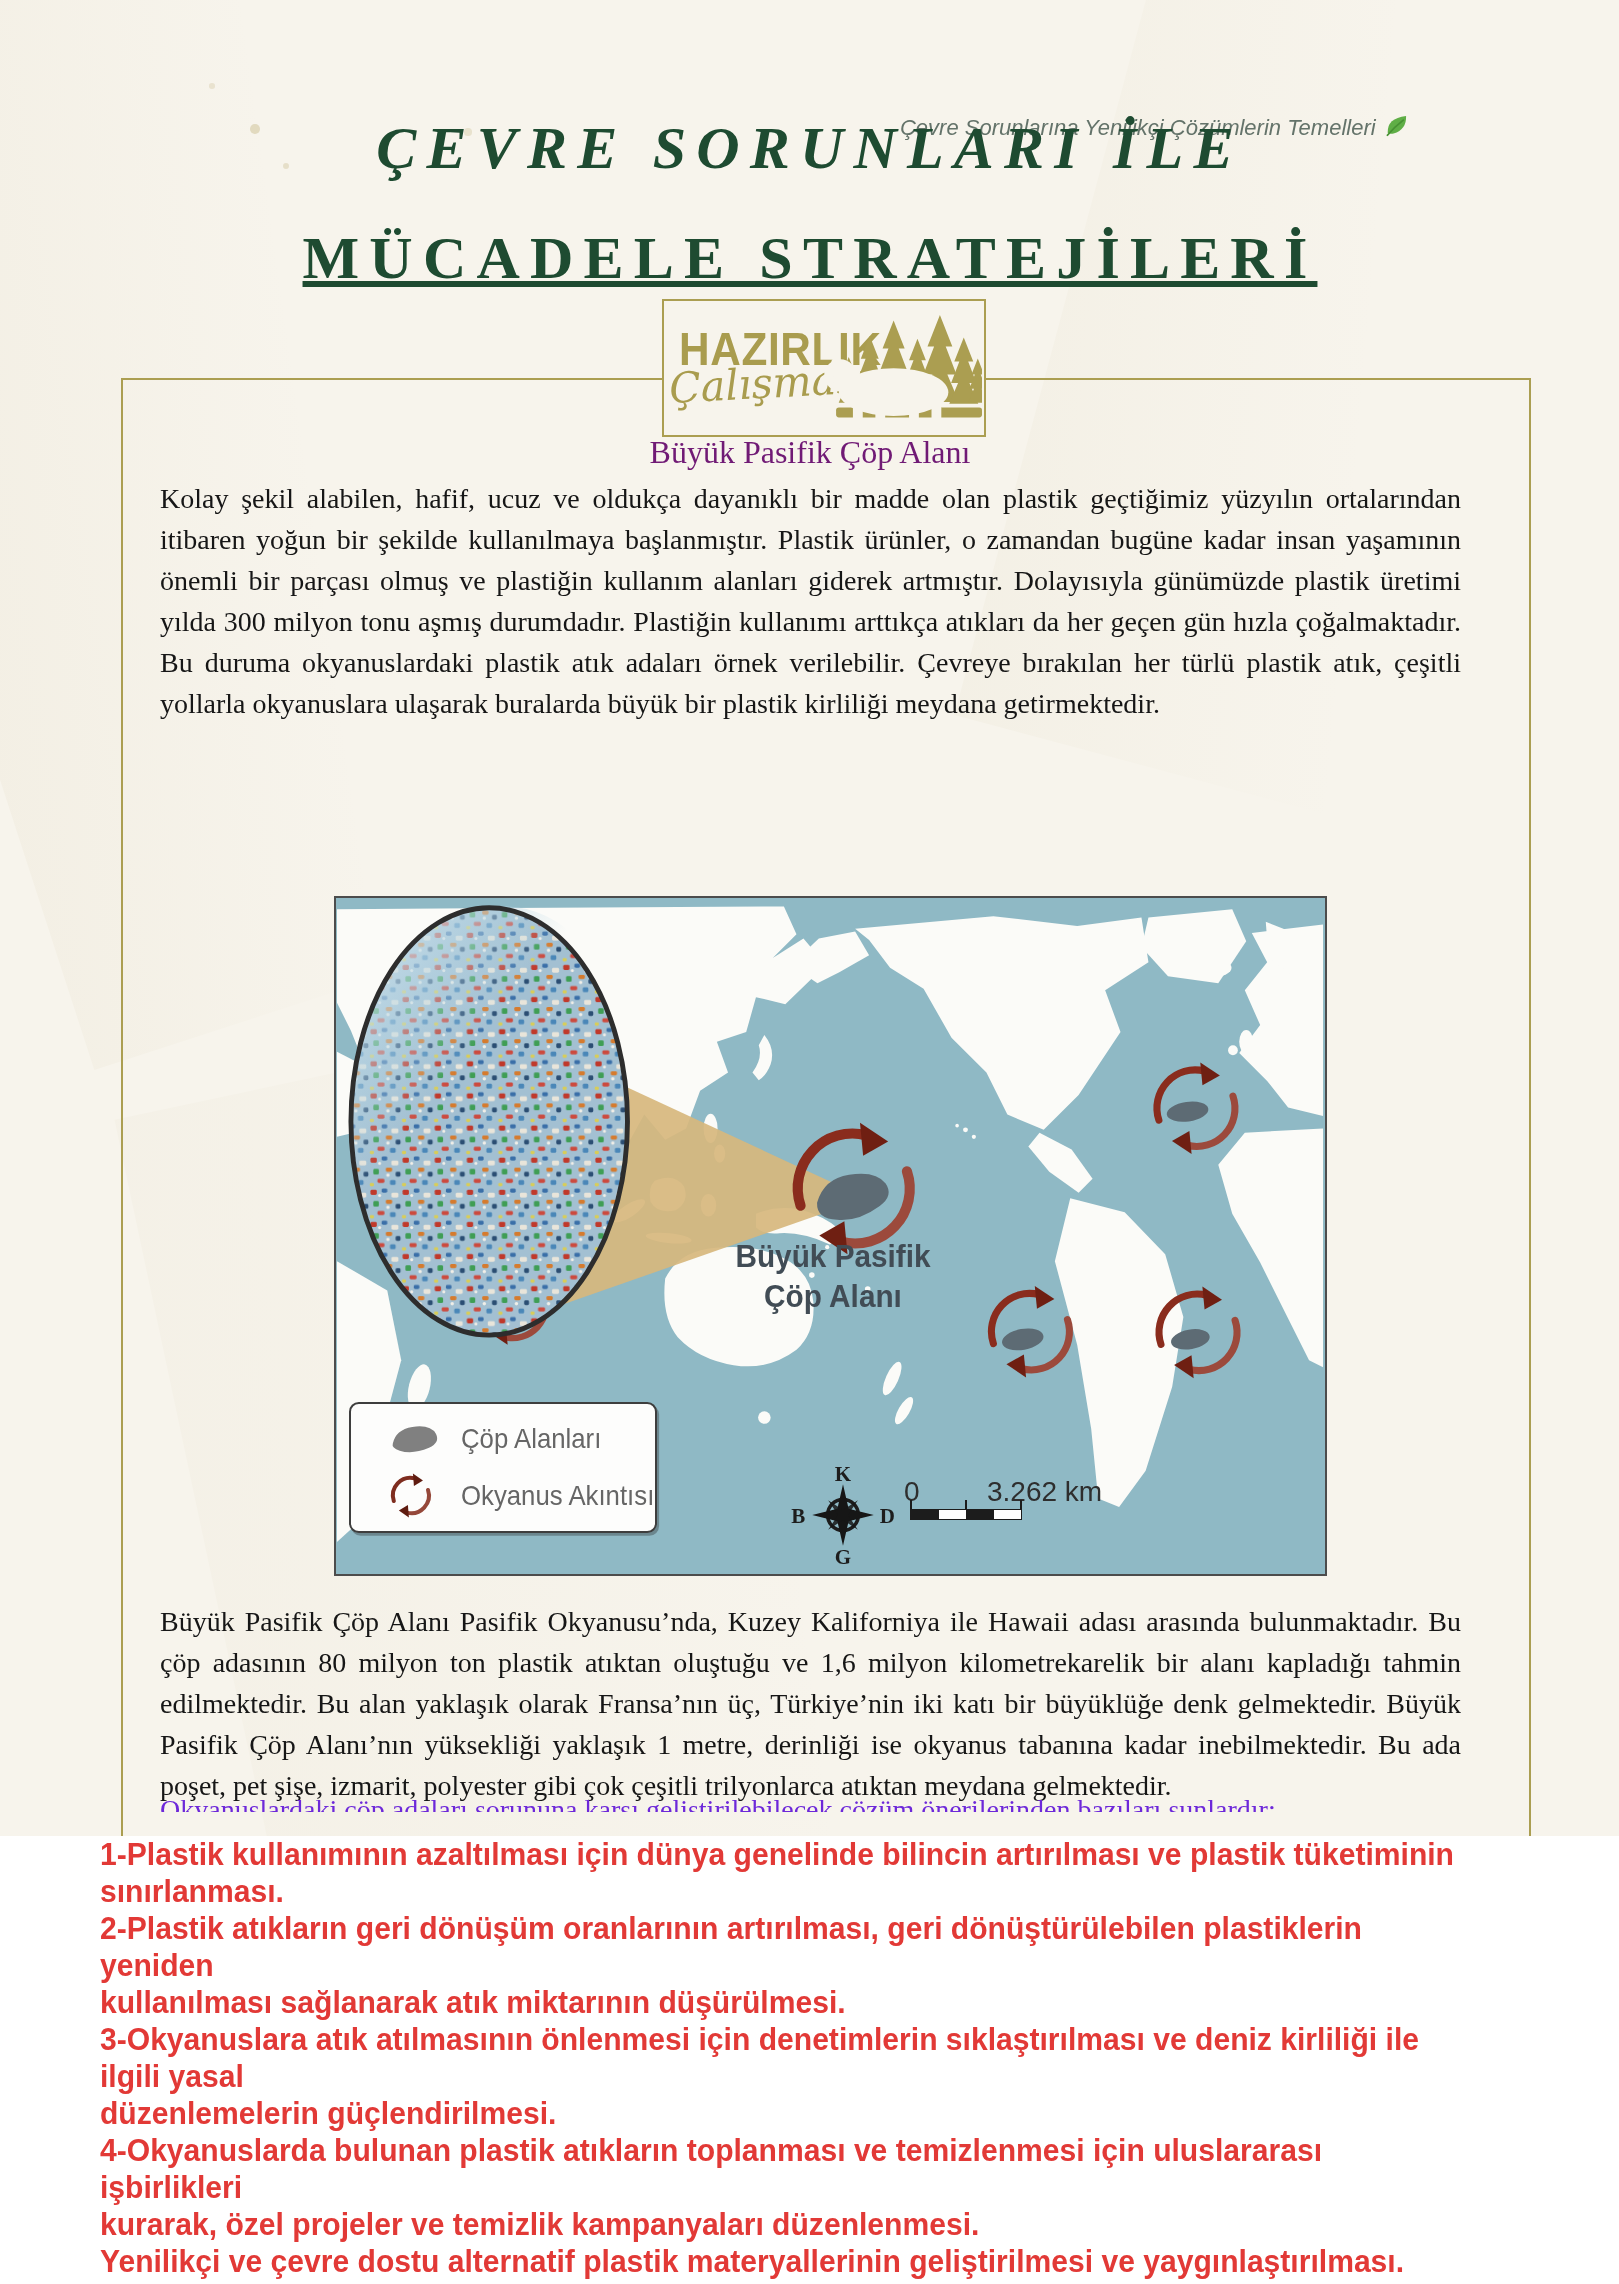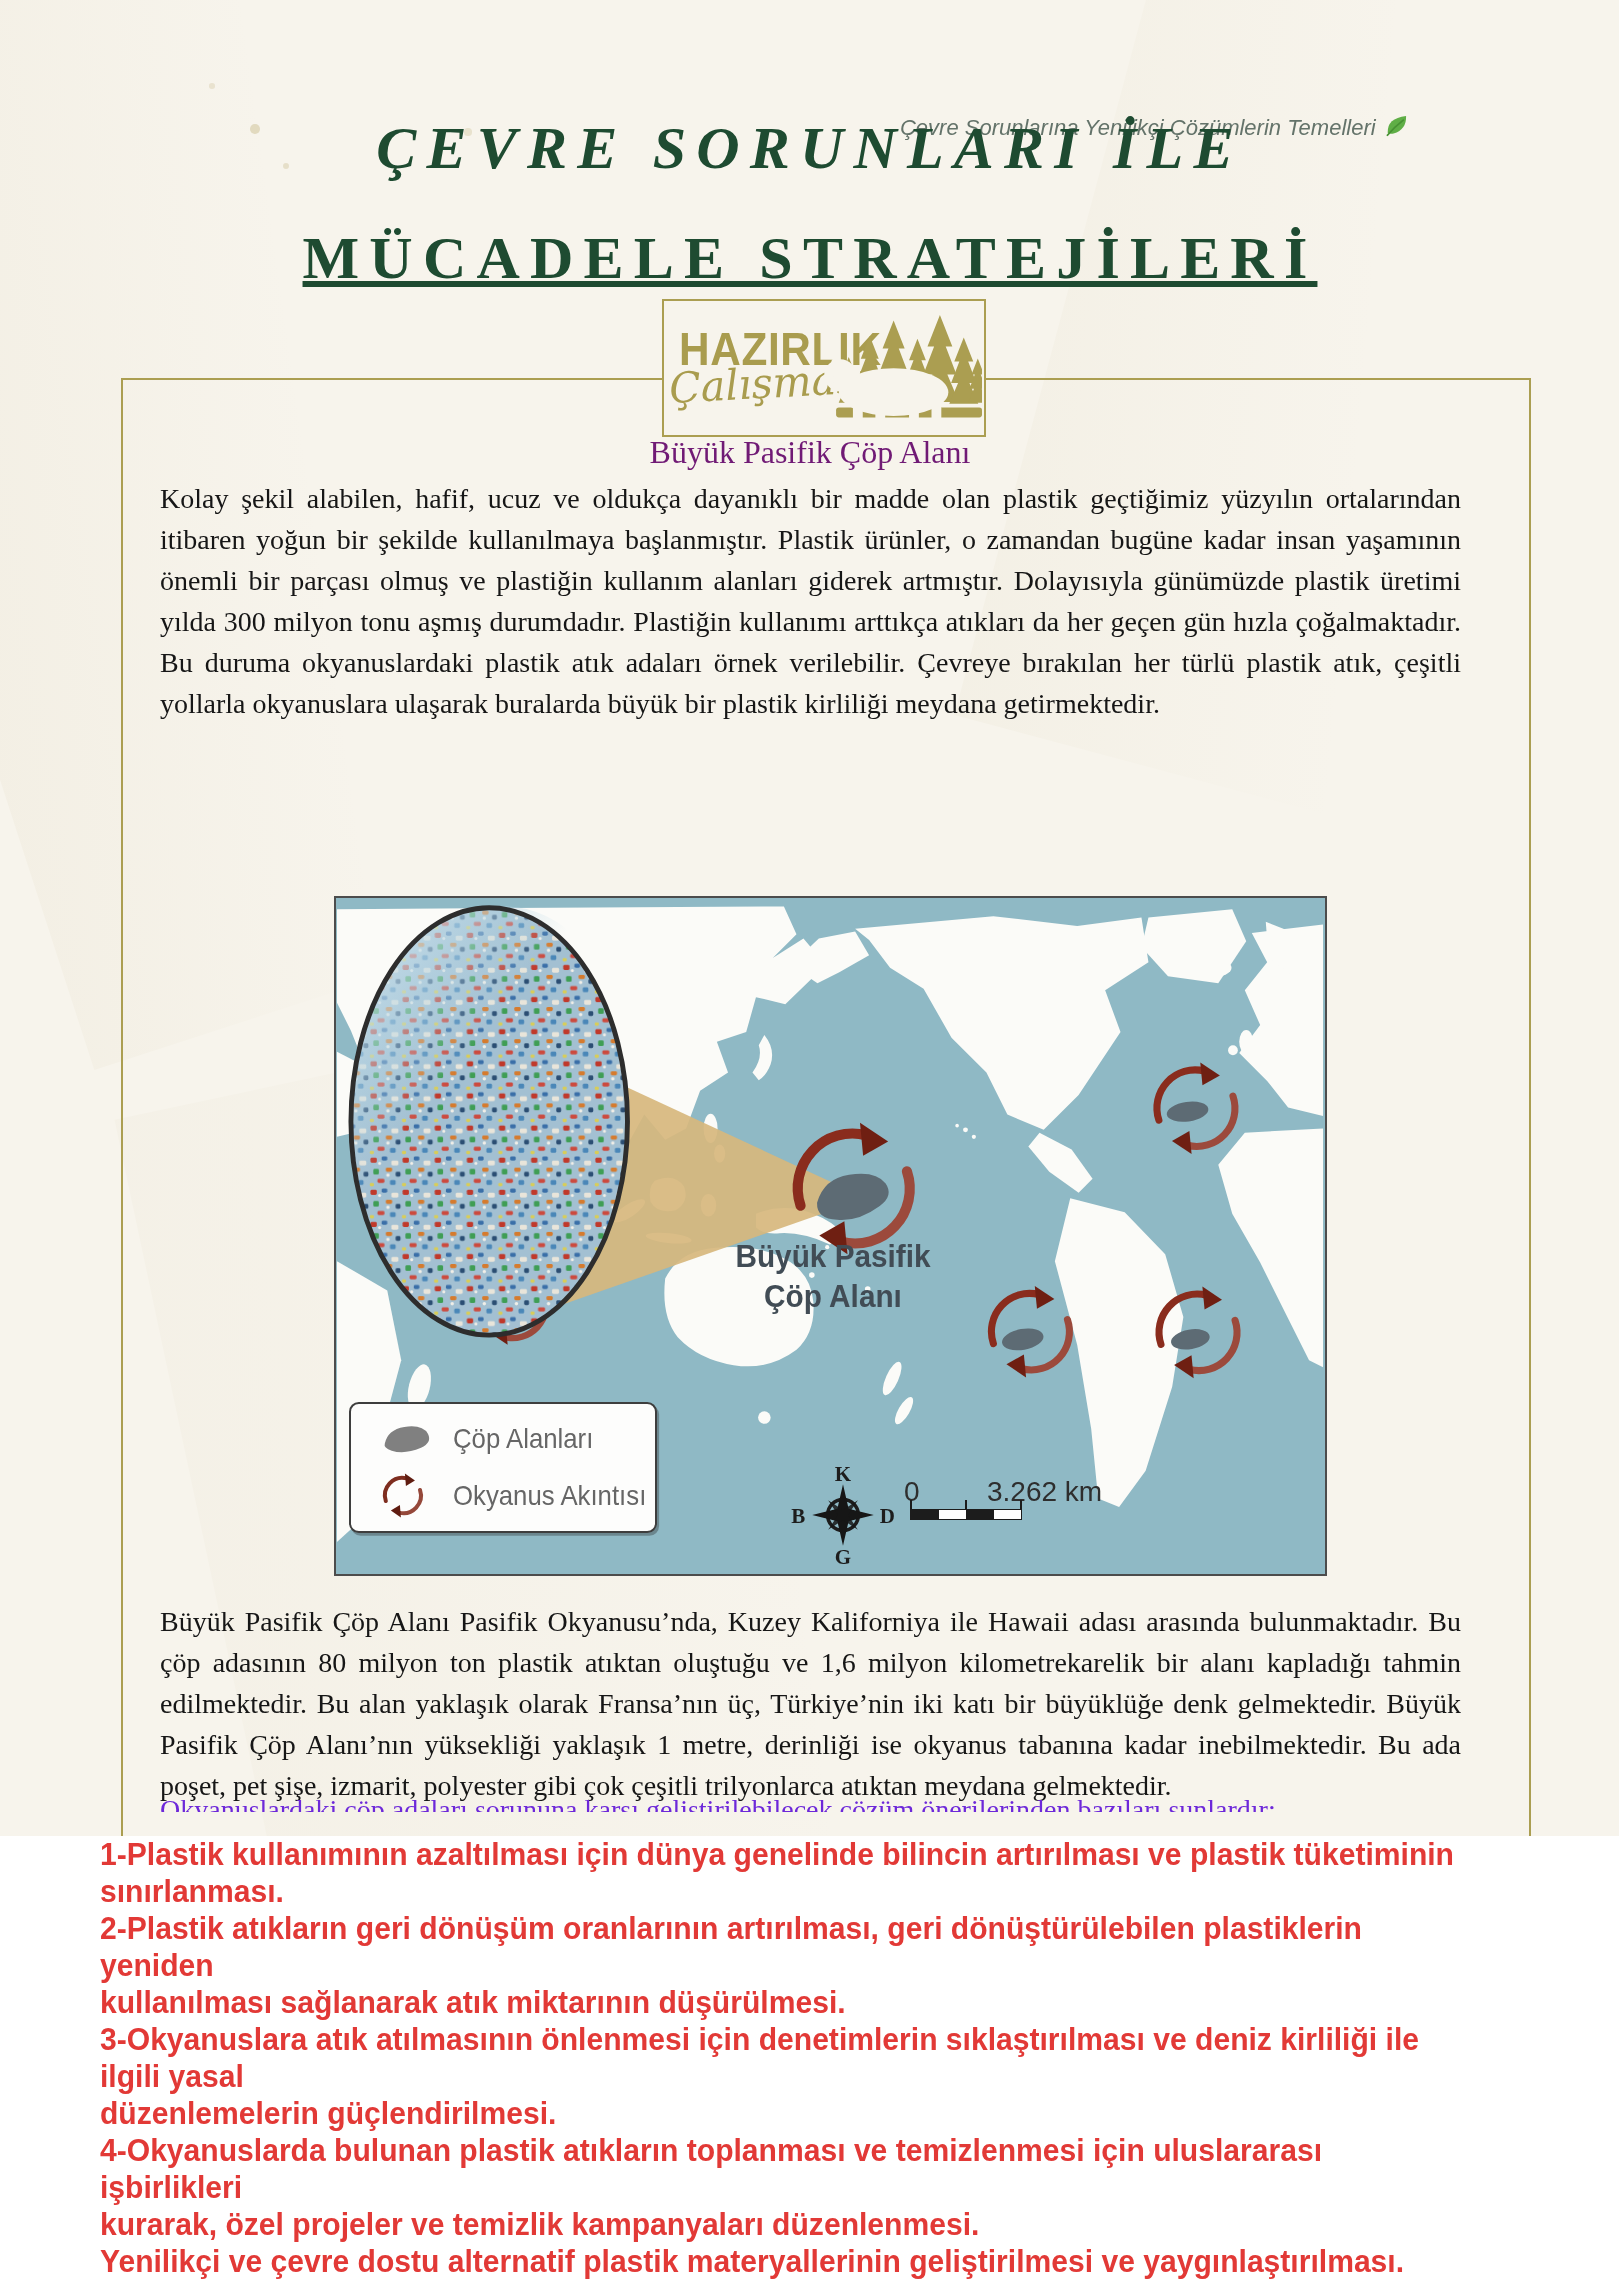--- a/index.html
+++ b/index.html
@@ -44,21 +44,21 @@
 
   
   .map{position:absolute;left:334px;top:896px;width:993px;height:680px;
       border:2.1px solid #4c4c4c;box-sizing:border-box;background:#8fb9c5;}
   .map svg{position:absolute;left:0;top:0;}
   .map-label{position:absolute;left:661px;top:1236px;width:344px;text-align:center;
       font-family:"Liberation Sans",sans-serif;font-weight:bold;font-size:32px;line-height:40px;
       color:#414c55;transform:scaleX(0.93);transform-origin:center top;}
   .legend{position:absolute;left:349px;top:1402px;width:308px;height:131px;background:#fdfdfc;
       border:2.1px solid #3e3e3e;border-radius:9.8px;box-sizing:border-box;
-      box-shadow:2.1px 2.8px 0 rgba(40,40,40,0.35);display:flex;flex-direction:column;justify-content:space-around;padding:7px 0;}
+      box-shadow:2.1px 2.8px 0 rgba(40,40,40,0.35);display:flex;flex-direction:column;justify-content:space-around;padding:7px 8px;}
   .legend-row{display:flex;align-items:center;gap:18.3px;padding-left:24px;}
   .legend-label{font-family:"Liberation Sans",sans-serif;font-size:28px;color:#666;
       transform:scaleX(0.92);transform-origin:left center;white-space:nowrap;}
   .legend-icon{width:60px;height:45px;flex:0 0 60px;}
 
   .compass{position:absolute;left:794px;top:1466px;width:98px;height:98px;}
   .compass .pt{position:absolute;font-family:"Liberation Serif",serif;font-weight:bold;
       font-size:21px;color:#1d1d1d;}
   .pt-n{left:0;right:0;top:-4.2px;text-align:center;}
   .pt-s{left:0;right:0;bottom:-5.6px;text-align:center;}

